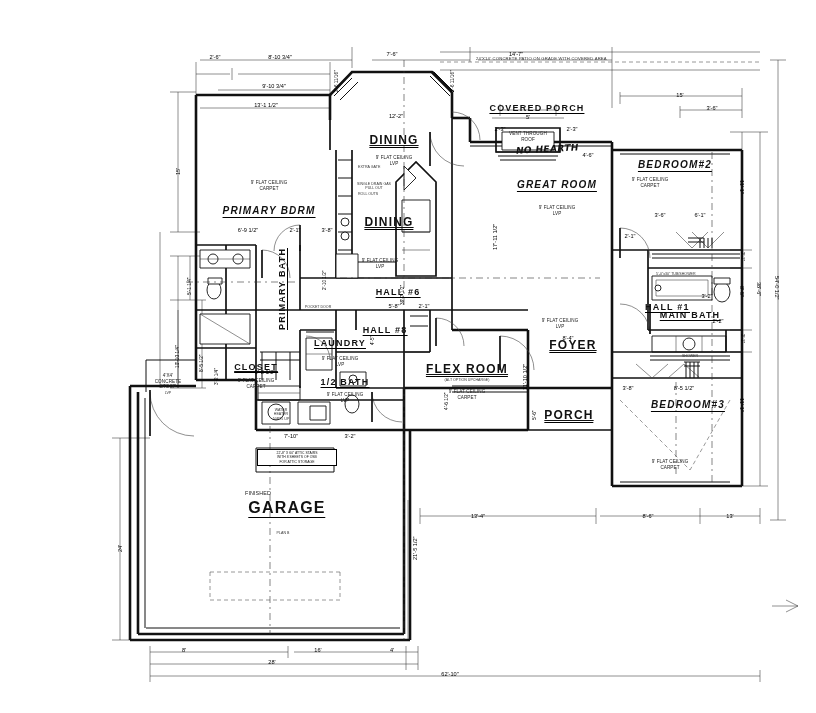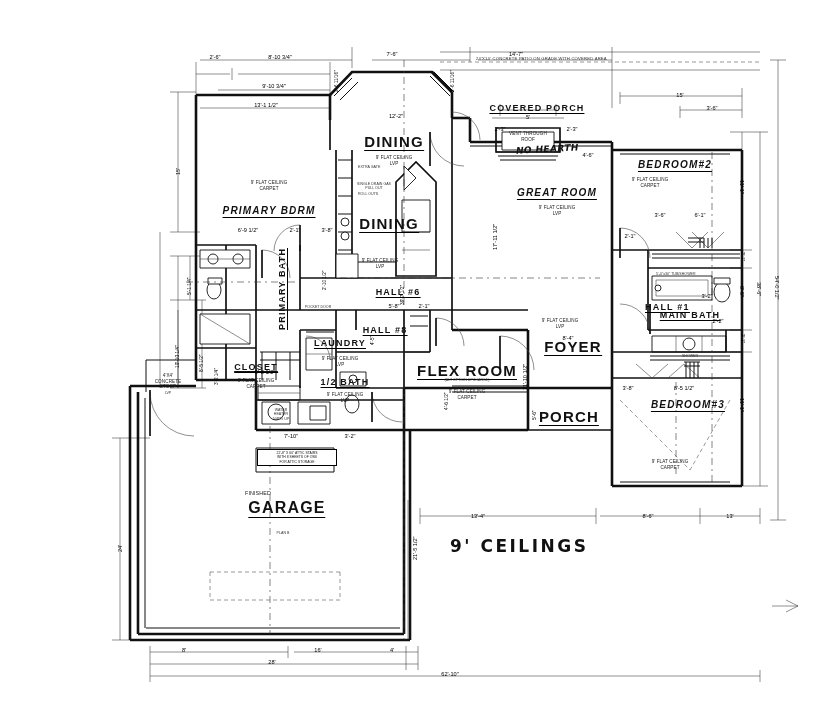--- a/index.html
+++ b/index.html
@@ -5,21 +5,21 @@
   html,body{margin:0;padding:0;background:#ffffff;}
   body{width:816px;height:713px;overflow:hidden;font-family:"Liberation Sans",sans-serif;color:#000;}
   #sheet{position:relative;width:816px;height:713px;background:#fff;}
   #sheet svg{position:absolute;left:0;top:0;}
   .lbl{position:absolute;white-space:nowrap;color:#111;}
   
   .room{font-weight:bold;letter-spacing:1.2px;border-bottom:1.6px solid #000;line-height:1.05;
         transform-origin:center center;}
   .room.r13{font-size:16px;}
   .room.r11{font-size:10px;font-style:italic;}
-  .room.r10{font-size:15px;}
+  .room.r10{font-size:12px;text-decoration:underline;}
   .room.r9{font-size:9px;}
   .note{font-size:4.6px;letter-spacing:.1px;text-align:center;line-height:1.25;color:#222;}
   .note6{font-size:5.4px;letter-spacing:.1px;text-align:center;line-height:1.25;color:#222;}
   .dim{font-size:5.6px;letter-spacing:0;color:#000;text-align:center;}
   .tiny{font-size:3.6px;color:#333;text-align:center;line-height:1.2;}
   .vert{transform:rotate(-90deg);transform-origin:left top;}
   .vert2{transform:rotate(90deg);transform-origin:left top;}
   .hand{font-family:"DejaVu Sans",sans-serif;font-style:italic;font-size:9px;letter-spacing:.4px;
         transform:rotate(-3deg);font-weight:600;}
   .ceilings{font-family:"DejaVu Sans",sans-serif;font-size:17px;font-weight:bold;letter-spacing:2.5px;}
@@ -294,21 +294,21 @@
 CARPET</div>
 
   <div class="lbl room r10 ctr" style="left:394px;top:134px;">DINING</div>
   <div class="lbl note ctr" style="left:394px;top:155px;width:60px;white-space:pre-line;">9' FLAT CEILING
 LVP</div>
 
   <div class="lbl room r10 ctr" style="left:389px;top:216px;">DINING</div>
   <div class="lbl note ctr" style="left:380px;top:258px;width:56px;white-space:pre-line;">9' FLAT CEILING
 LVP</div>
 
-  <div class="lbl room r11 ctr" style="left:557px;top:188px;">GREAT ROOM</div>
+  <div class="lbl room r11 ctr" style="left:557px;top:180px;">GREAT ROOM</div>
   <div class="lbl note ctr" style="left:557px;top:205px;width:60px;white-space:pre-line;">9' FLAT CEILING
 LVP</div>
 
   <div class="lbl room r9 ctr" style="left:537px;top:104px;">COVERED PORCH</div>
   <div class="lbl note ctr" style="left:528px;top:131px;width:50px;white-space:pre-line;">VENT THROUGH
 ROOF</div>
 
   <div class="lbl room r11 ctr" style="left:675px;top:160px;">BEDROOM#2</div>
   <div class="lbl note ctr" style="left:650px;top:177px;width:60px;white-space:pre-line;">9' FLAT CEILING
 CARPET</div>
@@ -344,21 +344,20 @@
 
   <div class="lbl room r13 ctr" style="left:287px;top:500px;">GARAGE</div>
   <div class="lbl note6 ctr" style="left:258px;top:490px;width:50px;">FINISHED</div>
 
   <div class="lbl note ctr" style="left:168px;top:373px;width:46px;white-space:pre-line;">4'X4'
 CONCRETE
 STOOP</div>
   <div class="lbl tiny ctr" style="left:168px;top:391px;width:30px;">LVP</div>
 
   <div class="lbl hand" style="left:516px;top:144px;">NO HEARTH</div>
-  <div class="lbl ceilings" style="left:450px;top:536px;">9' CEILINGS</div>
 
   <div class="boxnote" style="left:257px;top:449px;width:74px;white-space:pre-line;">22'-8" X 60" ATTIC STAIRS
 WITH 8 SHEETS OF OSB
 FOR ATTIC STORAGE</div>
 
   <div class="lbl tiny ctr" style="left:283px;top:531px;width:40px;white-space:pre-line;">PLAN B</div>
 
   <div class="lbl tiny" style="left:476px;top:56px;letter-spacing:.2px;font-size:4.2px;">24'X14' CONCRETE PATIO ON GRADE WITH COVERED AREA</div>
 
   <div class="lbl tiny ctr" style="left:281px;top:408px;width:40px;white-space:pre-line;">WATER

